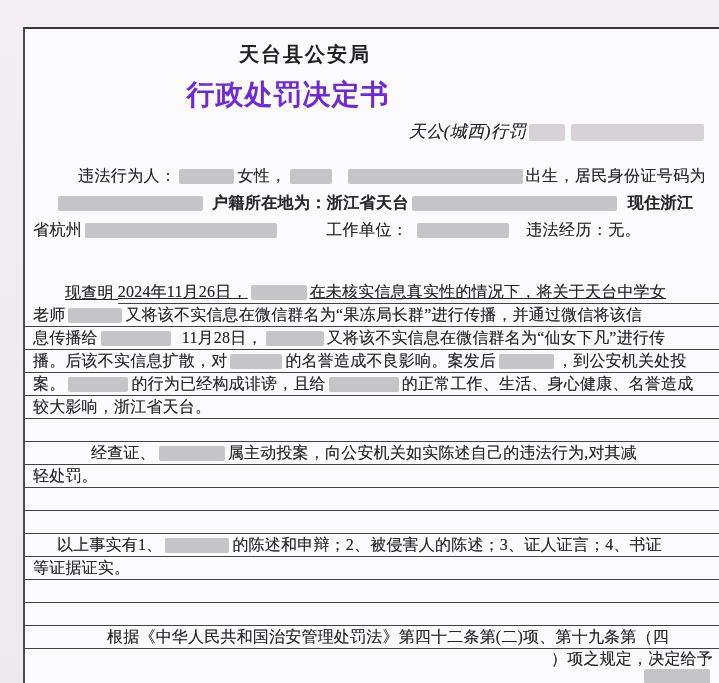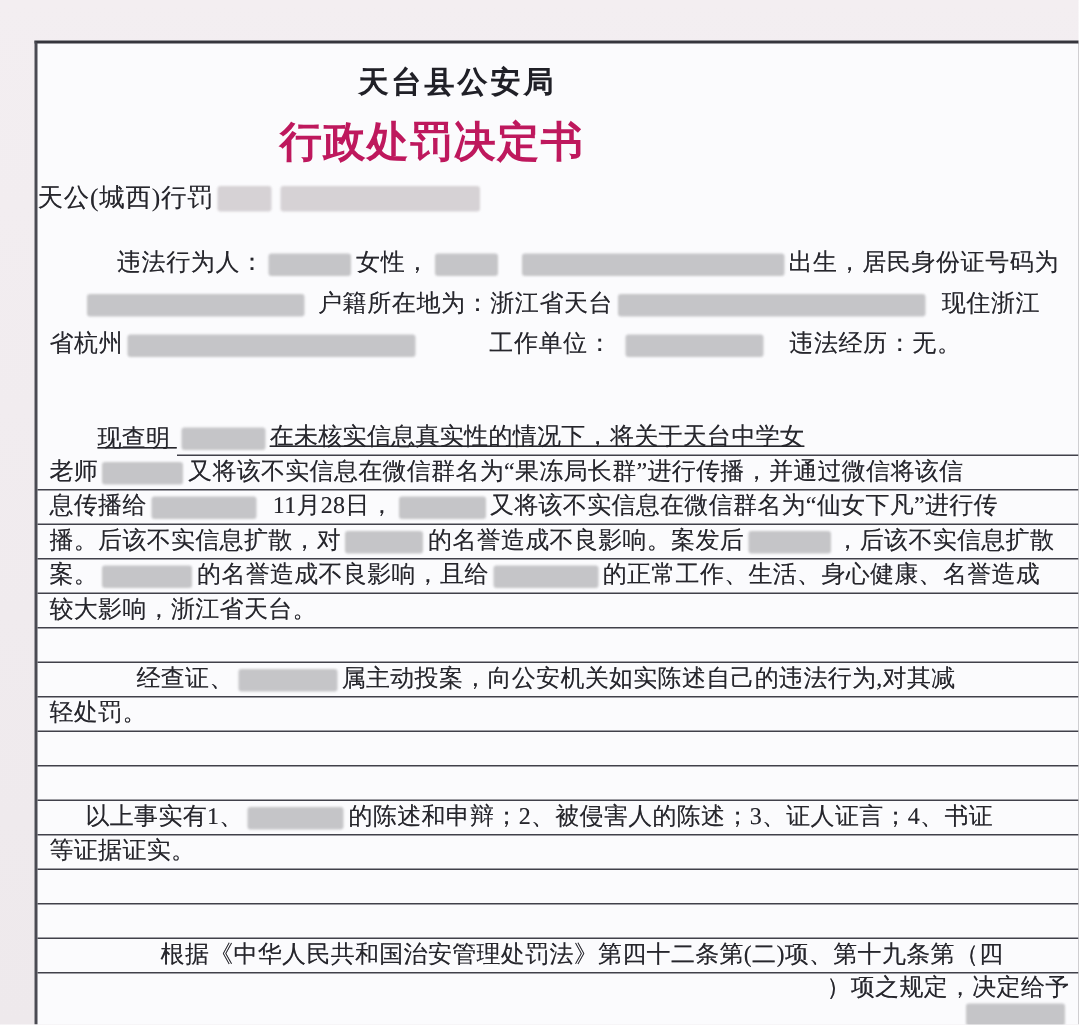--- a/index.html
+++ b/index.html
@@ -12,22 +12,22 @@
   .paper{
     position:absolute;left:23px;top:27px;width:698px;height:656px;
     background:#fbfbfd;
     border-top:2px solid #35353c;
     border-left:2px solid #4a4a52;
     border-right:2px solid #55555c;
     box-sizing:border-box;
   }
   .hdr-center{position:absolute;top:12px;left:0;width:560px;text-align:center;}
   .agency{font-size:20px;font-weight:bold;letter-spacing:2px;color:#202027;}
-  .title{font-size:28px;font-weight:bold;letter-spacing:1px;margin-top:8px;margin-right:34px;color:#be185d;}
-  .docno{position:absolute;top:90px;right:0;left:0;height:24px;display:flex;align-items:flex-end;padding-right:12px;font-size:17px;letter-spacing:0.5px;}
+  .title{font-size:28px;font-weight:bold;letter-spacing:1px;margin-top:8px;margin-right:34px;color:#6d28d9;}
+  .docno{position:absolute;top:90px;right:0;left:0;height:24px;display:flex;justify-content:flex-end;align-items:flex-end;padding-right:12px;font-size:17px;letter-spacing:0.5px;font-style:italic;}
   .docno .run{white-space:pre;}
 
   #info-block{position:absolute;top:130px;left:8px;right:6px;}
   .iline{height:27px;display:flex;align-items:flex-end;font-size:16px;line-height:21px;letter-spacing:0.4px;white-space:pre;}
 
   #ruled-block{position:absolute;top:252px;left:0;right:0;}
   .rline{
     height:23px;display:flex;align-items:flex-end;
     padding:0 6px 1px 8px;box-sizing:border-box;
     border-bottom:1.5px solid #41414a;
@@ -56,29 +56,29 @@
     <div class="agency">天台县公安局</div>
     <div class="title">行政处罚决定书</div>
   </div>
   <div class="docno" id="docno-line">
     <span class="run">天公(城西)行罚</span>
   <span class="bar light" style="width: 36px;"></span>
       <span class="bar light" style="width: 133px;"></span>
     </div>
   <div id="info-block">
       <div class="iline" style="padding-left: 45px;"><span class="run">违法行为人：</span><span class="bar" style="width: 55px;"></span><span class="run">女性，</span><span class="bar" style="width: 42px;"></span><span class="gap" style="width: 10px;"></span><span class="bar" style="width: 175px;"></span><span class="run">出生，居民身份证号码为</span></div>
-      <div class="iline" style="padding-left: 22px;"><span class="bar" style="width: 145px;"></span><span class="gap" style="width: 6px;"></span><span class="run">户籍所在地为：浙江省天台</span><span class="bar" style="width: 205px;"></span><span class="gap" style="width: 8px;"></span><span class="run">现住浙江</span></div>
+      <div class="iline" style="padding-left: 22px; font-weight: bold;"><span class="bar" style="width: 145px;"></span><span class="gap" style="width: 6px;"></span><span class="run">户籍所在地为：浙江省天台</span><span class="bar" style="width: 205px;"></span><span class="gap" style="width: 8px;"></span><span class="run">现住浙江</span></div>
       <div class="iline"><span class="run">省杭州</span><span class="bar" style="width: 192px;"></span><span class="gap" style="width: 46px;"></span><span class="run">工作单位：</span><span class="gap" style="width: 6px;"></span><span class="bar" style="width: 92px;"></span><span class="gap" style="width: 14px;"></span><span class="run">违法经历：无。</span></div>
     </div>
   <div id="ruled-block">
-      <div class="rline split"><span class="lbl run" style="padding-left: 40px;">现查明 </span><span class="fill"><span class="bar" style="width: 56px;"></span><span class="run">在未核实信息真实性的情况下，将关于天台中学女</span></span></div>
+      <div class="rline split"><span class="lbl run" style="padding-left: 40px;">现查明 </span><span class="fill"><span class="run">2024年11月26日，</span><span class="bar" style="width: 56px;"></span><span class="run">在未核实信息真实性的情况下，将关于天台中学女</span></span></div>
       <div class="rline"><span class="run">老师</span><span class="bar" style="width: 54px;"></span><span class="run">又将该不实信息在微信群名为“果冻局长群”进行传播，并通过微信将该信</span></div>
       <div class="rline"><span class="run">息传播给</span><span class="bar" style="width: 70px;"></span><span class="gap" style="width: 8px;"></span><span class="run">11月28日，</span><span class="bar" style="width: 58px;"></span><span class="run">又将该不实信息在微信群名为“仙女下凡”进行传</span></div>
-      <div class="rline"><span class="run">播。后该不实信息扩散，对</span><span class="bar" style="width: 52px;"></span><span class="run">的名誉造成不良影响。案发后</span><span class="bar" style="width: 55px;"></span><span class="run">，后该不实信息扩散</span></div>
-      <div class="rline"><span class="run">案。</span><span class="bar" style="width: 60px;"></span><span class="run">的名誉造成不良影响，且给</span><span class="bar" style="width: 70px;"></span><span class="run">的正常工作、生活、身心健康、名誉造成</span></div>
+      <div class="rline"><span class="run">播。后该不实信息扩散，对</span><span class="bar" style="width: 52px;"></span><span class="run">的名誉造成不良影响。案发后</span><span class="bar" style="width: 55px;"></span><span class="run">，到公安机关处投</span></div>
+      <div class="rline"><span class="run">案。</span><span class="bar" style="width: 60px;"></span><span class="run">的行为已经构成诽谤，且给</span><span class="bar" style="width: 70px;"></span><span class="run">的正常工作、生活、身心健康、名誉造成</span></div>
       <div class="rline"><span class="run">较大影响，浙江省天台。</span></div>
       <div class="rline"></div>
       <div class="rline" style="padding-left: 66px;"><span class="run">经查证、</span><span class="bar" style="width: 66px;"></span><span class="run">属主动投案，向公安机关如实陈述自己的违法行为,对其减</span></div>
       <div class="rline"><span class="run">轻处罚。</span></div>
       <div class="rline"></div>
       <div class="rline"></div>
       <div class="rline" style="padding-left: 32px;"><span class="run">以上事实有1、</span><span class="bar" style="width: 64px;"></span><span class="run">的陈述和申辩；2、被侵害人的陈述；3、证人证言；4、书证</span></div>
       <div class="rline"><span class="run">等证据证实。</span></div>
       <div class="rline"></div>
       <div class="rline"></div>

